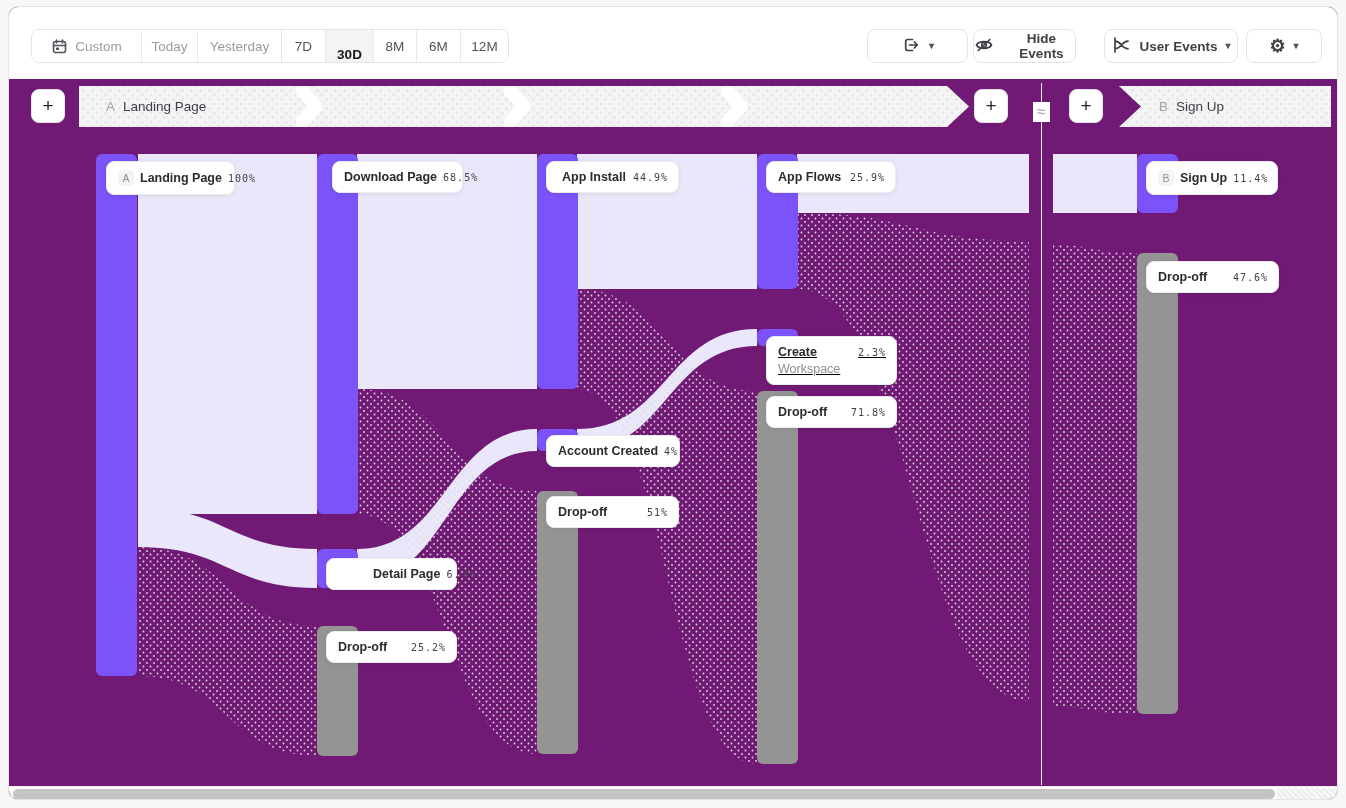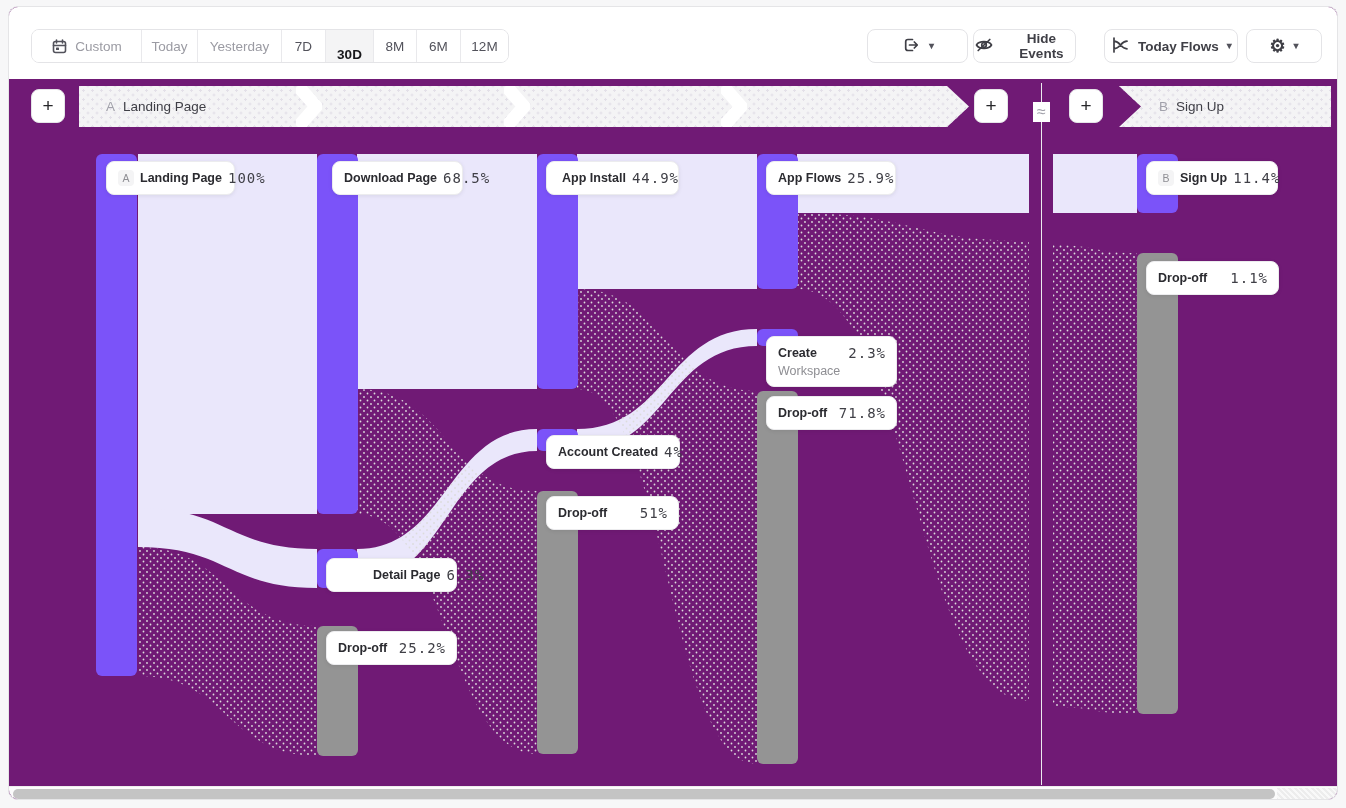--- a/index.html
+++ b/index.html
@@ -32,21 +32,21 @@
   .approx { position:absolute; top:95px; left:1024px; width:17px; text-align:center; font-size:16px; color:#a1a1aa; background:#fff; z-index:6; line-height:20px; }
   .divider { position:absolute; left:1032px; top:76px; width:1px; height:702px; background:#ebebee; z-index:1; }
 
   
   .chart-svg { position:absolute; left:0; top:0; z-index:2; }
   .cards { position:absolute; left:0; top:0; width:100%; height:100%; z-index:4; pointer-events:none; }
   .card { position:absolute; background:#fff; border:1px solid #ececee; border-radius:8px; box-shadow:0 1px 4px rgba(0,0,0,.08); padding:8px 10px 8px 11px; font-size:12.5px; pointer-events:auto; }
   .card .row { display:flex; align-items:center; gap:6px; }
   .card .ttl { font-weight:bold; color:#2b2b30; white-space:nowrap; }
   .card .sub { color:#8e8e93; margin-top:3px; white-space:nowrap; }
-  .card .pct { margin-left:auto; font-family:"DejaVu Sans Mono",monospace; font-size:14px; letter-spacing:1px; color:#3f3f46; white-space:nowrap; }
+  .card .pct { margin-left:auto; font-family:"DejaVu Sans Mono",monospace; font-size:10px; letter-spacing:1px; color:#3f3f46; white-space:nowrap; }
   .badge { display:inline-flex; align-items:center; justify-content:center; width:16px; height:16px; border-radius:4px; background:#f4f4f5; color:#8e8e93; font-size:10.5px; flex:0 0 auto; }
 
   
   .hscroll { position:absolute; left:0; bottom:0; width:100%; height:13px; border-top:1px solid #ededed; background:#fcfcfc; z-index:11; }
   .hscroll .corner { position:absolute; right:0; top:1px; width:60px; height:12px; background:repeating-linear-gradient(45deg,#ededed 0 2px,#f9f9f9 2px 4px); }
   .hscroll .thumb { position:absolute; left:4px; top:1.5px; width:1262px; height:10px; background:#c4c4c4; border-radius:5px; }
   .icon-stroke { stroke:#52525b; stroke-width:1.6; fill:none; stroke-linecap:round; stroke-linejoin:round; }
   .icon-stroke-dark { stroke:#3f3f46; stroke-width:1.7; fill:none; stroke-linecap:round; stroke-linejoin:round; }
 </style>
 </head>
@@ -108,21 +108,21 @@
       </span>
       <span>Hide Events</span>
     </button>
 
     <button class="rbtn" style="left:1095px; width:134px;">
       <span>
         <svg width="20" height="20" viewBox="0 0 20 20">
             <path class="icon-stroke-dark" d="M4 3 v14 M4 6.2 C10.5 6.2 10.5 13.8 17 13.8 M4 13.8 C10.5 13.8 10.5 6.2 17 6.2"></path>
           </svg>
       </span>
-      <span>Today Flows</span>
+      <span>User Events</span>
       <span class="caret">▾</span>
     </button>
 
     <button class="rbtn" style="left:1237px; width:76px;">
       <span class="gear-glyph">⚙</span>
       <span class="caret">▾</span>
     </button>
   </div>
 
   <button class="plusbtn" style="left:22px;">+</button>
@@ -237,21 +237,21 @@
           <span class="ttl">Drop-off</span>
           <span class="pct">51%</span>
         </div>
       </div>
       <div class="card" style="left: 757px; top: 154px; width: 130px;">
         <div class="row">
           <span class="ttl">App Flows</span>
           <span class="pct">25.9%</span>
         </div>
       </div>
-      <div class="card" style="left: 757px; top: 329px; width: 131px;">
+      <div class="card" style="left: 757px; top: 329px; width: 131px; text-decoration: underline;">
         <div class="row">
           <span class="ttl">Create</span>
           <span class="pct">2.3%</span>
         </div>
         <div class="sub">Workspace</div>
       </div>
       <div class="card" style="left: 757px; top: 389px; width: 131px;">
         <div class="row">
           <span class="ttl">Drop-off</span>
           <span class="pct">71.8%</span>
@@ -260,21 +260,21 @@
       <div class="card" style="left: 1137px; top: 154px; width: 132px;">
         <div class="row">
           <span class="badge">B</span>
           <span class="ttl">Sign Up</span>
           <span class="pct">11.4%</span>
         </div>
       </div>
       <div class="card" style="left: 1137px; top: 254px; width: 133px;">
         <div class="row">
           <span class="ttl">Drop-off</span>
-          <span class="pct">1.1%</span>
+          <span class="pct">47.6%</span>
         </div>
       </div>
     </div>
 
   <div class="hscroll">
     <div class="corner"></div>
     <div class="thumb"></div>
   </div>
 </div>
 

